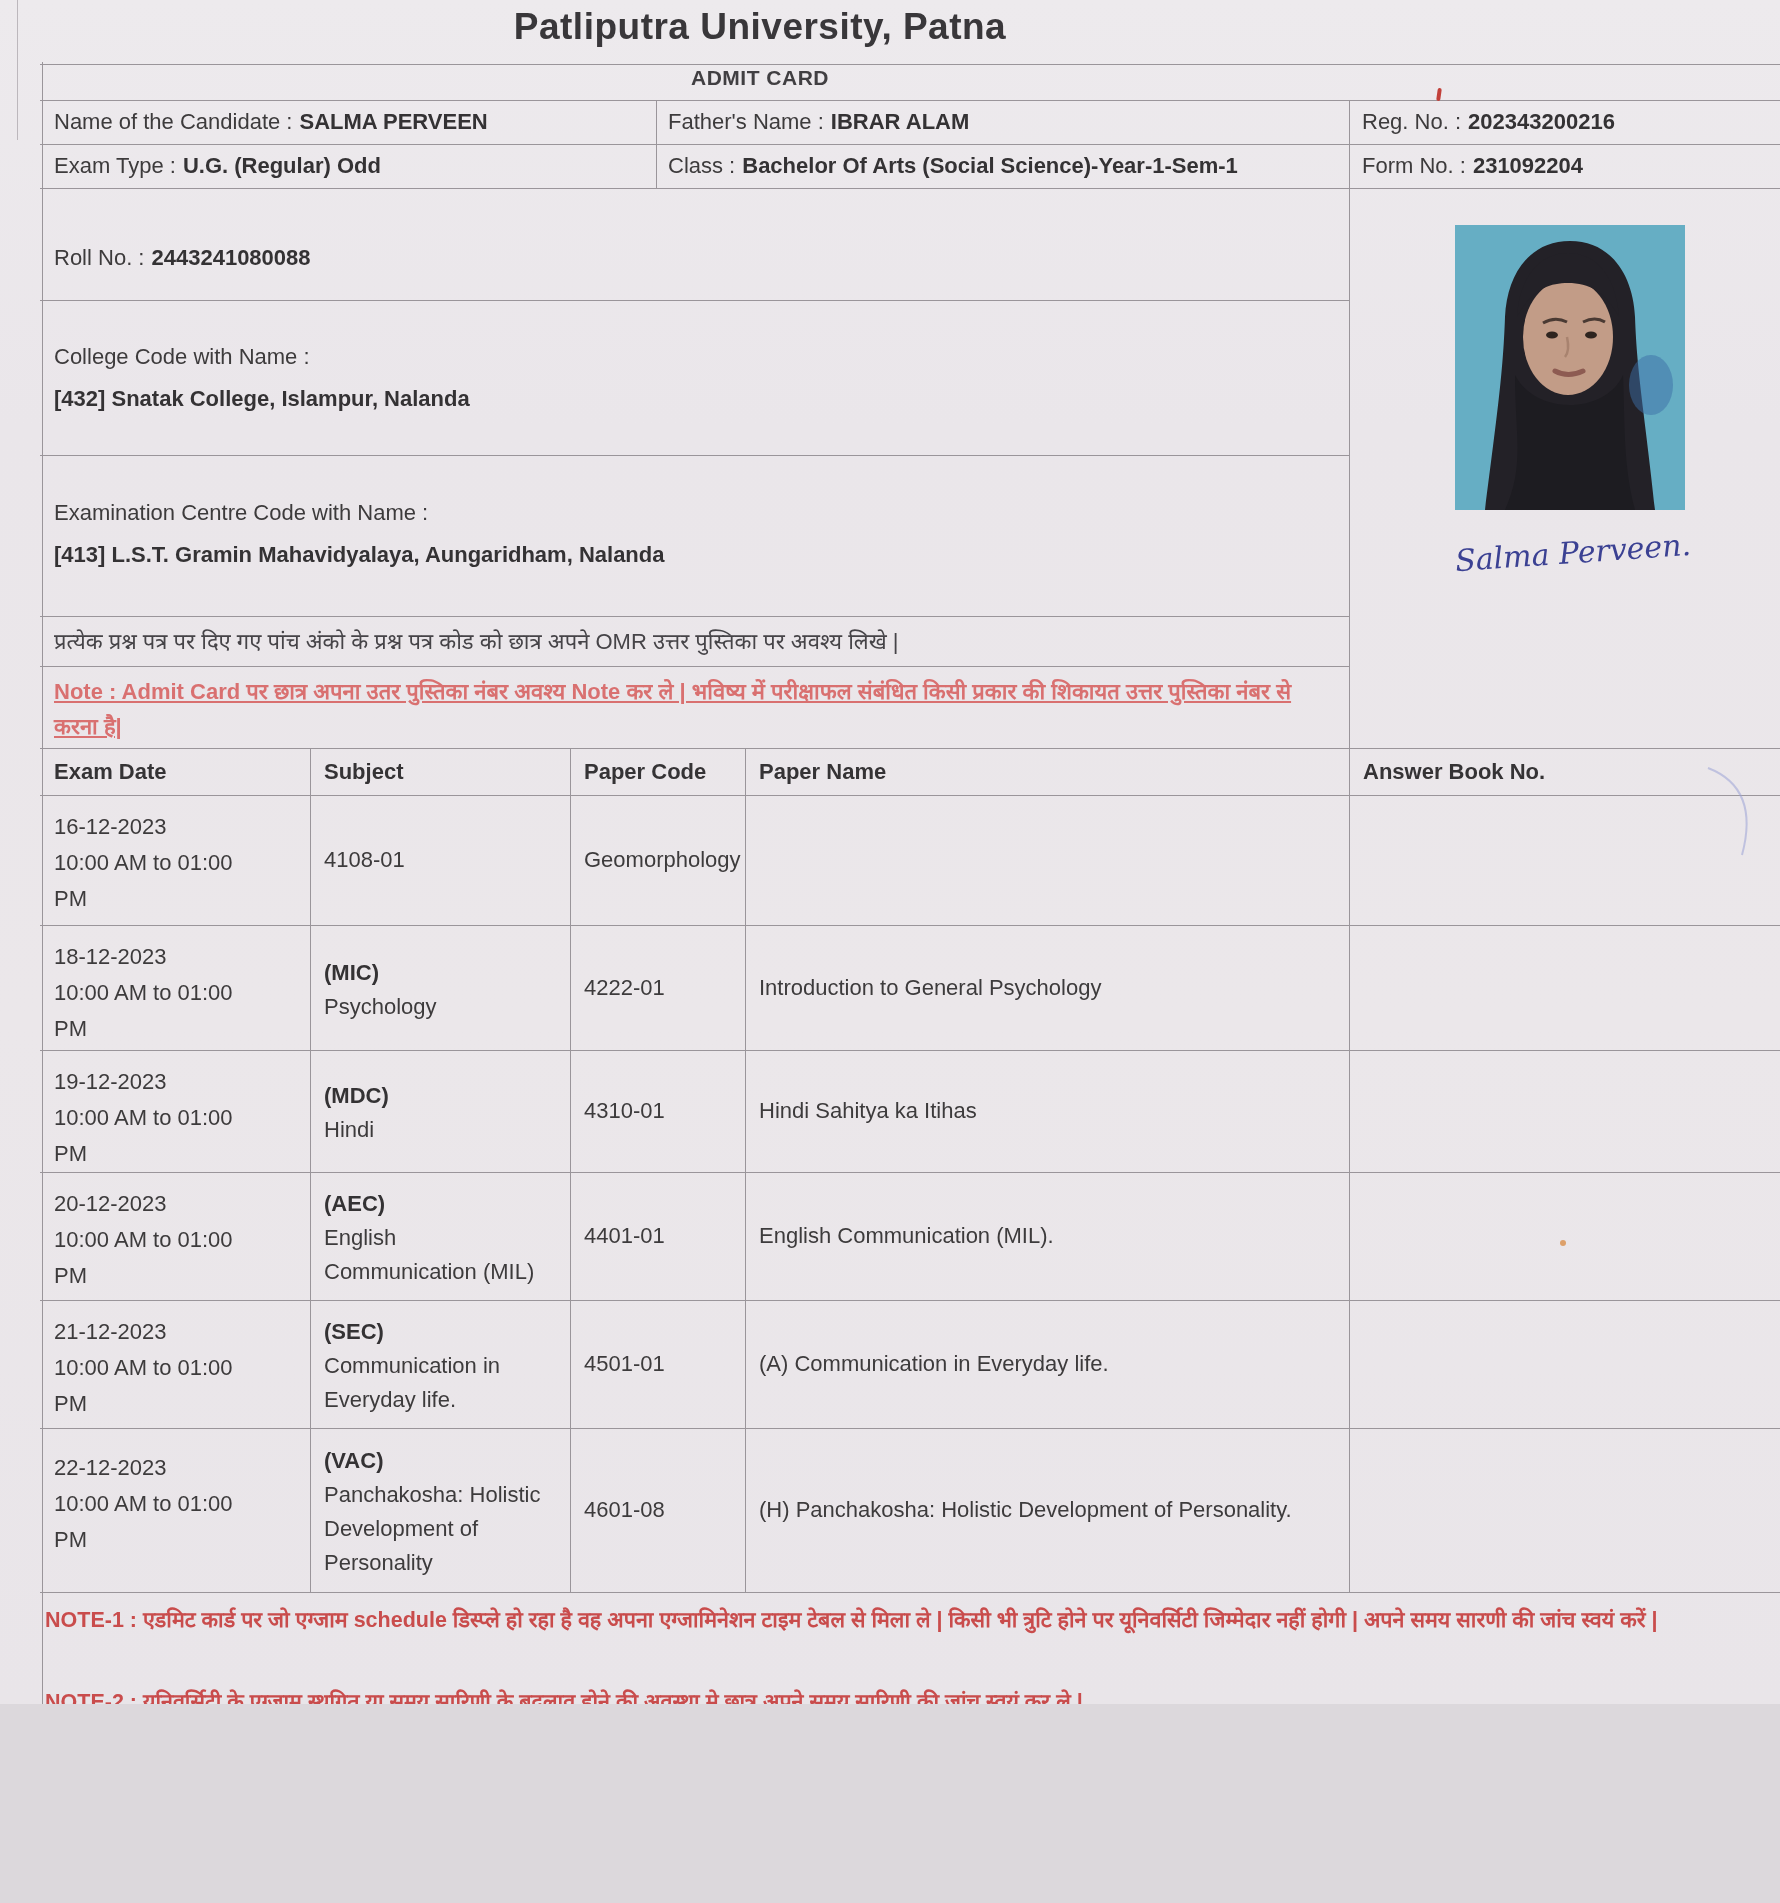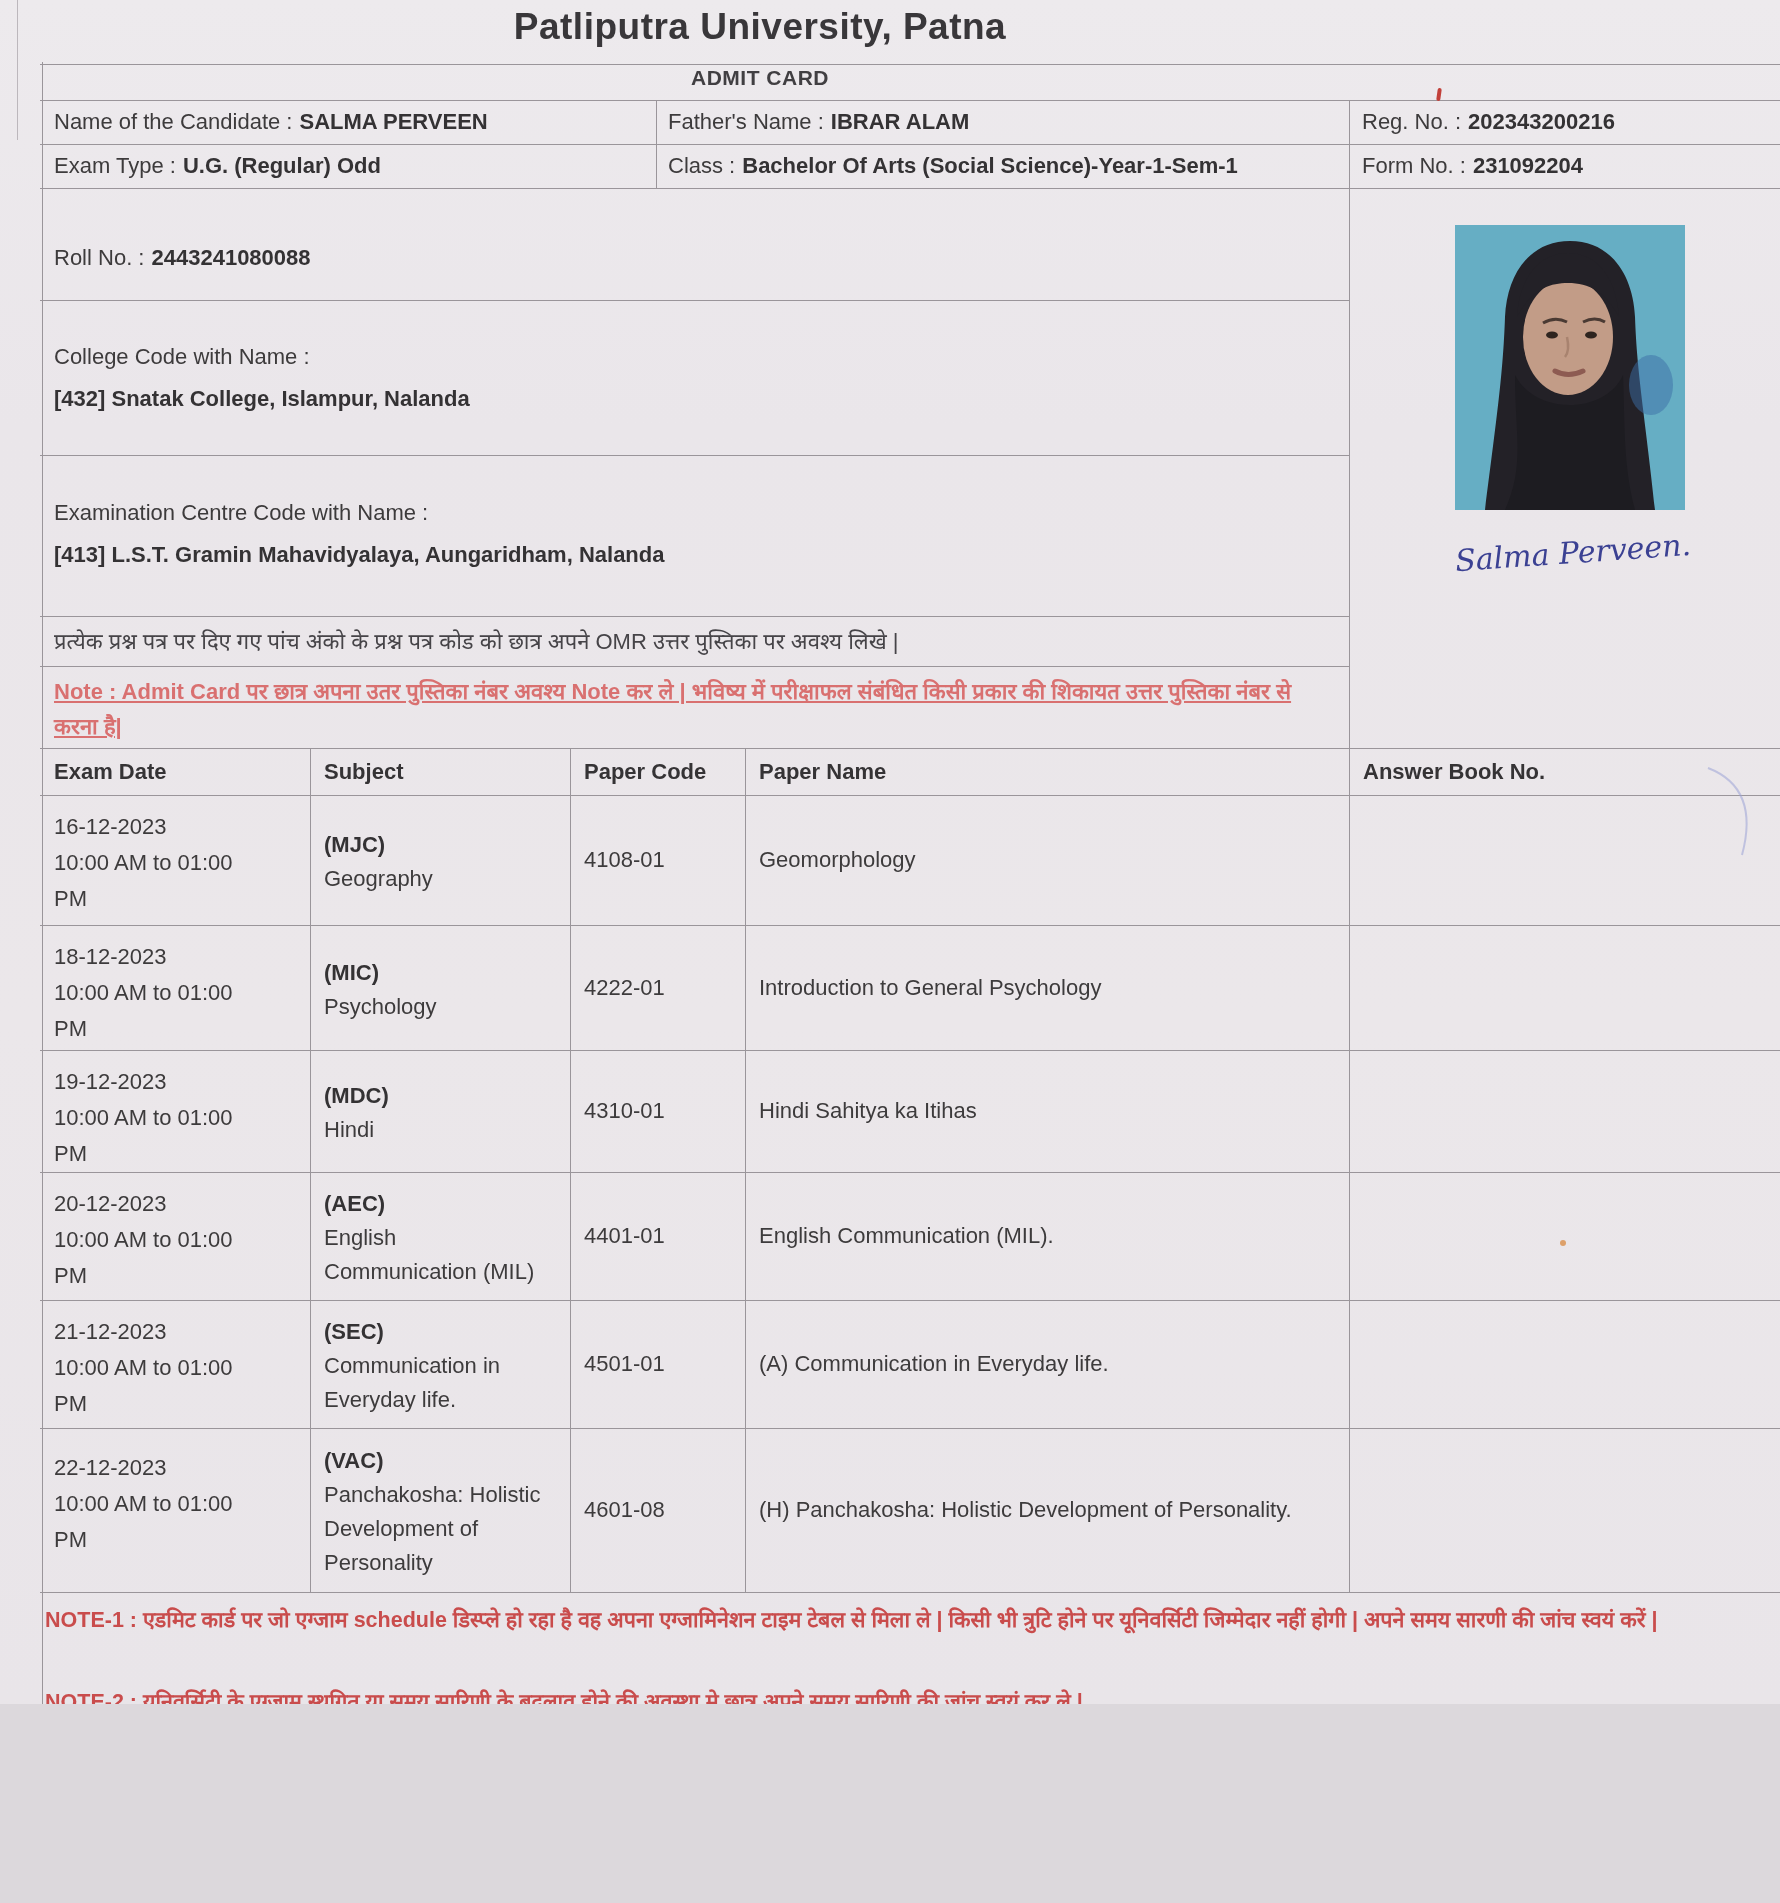--- a/index.html
+++ b/index.html
@@ -134,24 +134,20 @@
   <div class="vline" style="left:745px;top:748px;height:844px"></div>
 
   <div class="thead" style="left:54px;top:748px">Exam Date</div>
   <div class="thead" style="left:324px;top:748px">Subject</div>
   <div class="thead" style="left:584px;top:748px">Paper Code</div>
   <div class="thead" style="left:759px;top:748px">Paper Name</div>
   <div class="thead" style="left:1363px;top:748px">Answer Book No.</div>
 
   <div class="trow" style="top:795px;height:130px">
     <div class="c c-date"><span class="d">16-12-2023</span><span>10:00 AM to 01:00 PM</span></div>
-    <div class="c c-subj">
-        <span class="val">(MJC)</span>
-        <span>Geography</span>
-      </div>
     <div class="c c-code">4108-01</div>
     <div class="c c-name">
         <span>Geomorphology</span>
       </div>
     <div class="c"></div>
   </div>
 
   <div class="trow" style="top:925px;height:125px">
     <div class="c c-date"><span class="d">18-12-2023</span><span>10:00 AM to 01:00 PM</span></div>
     <div class="c c-subj">

